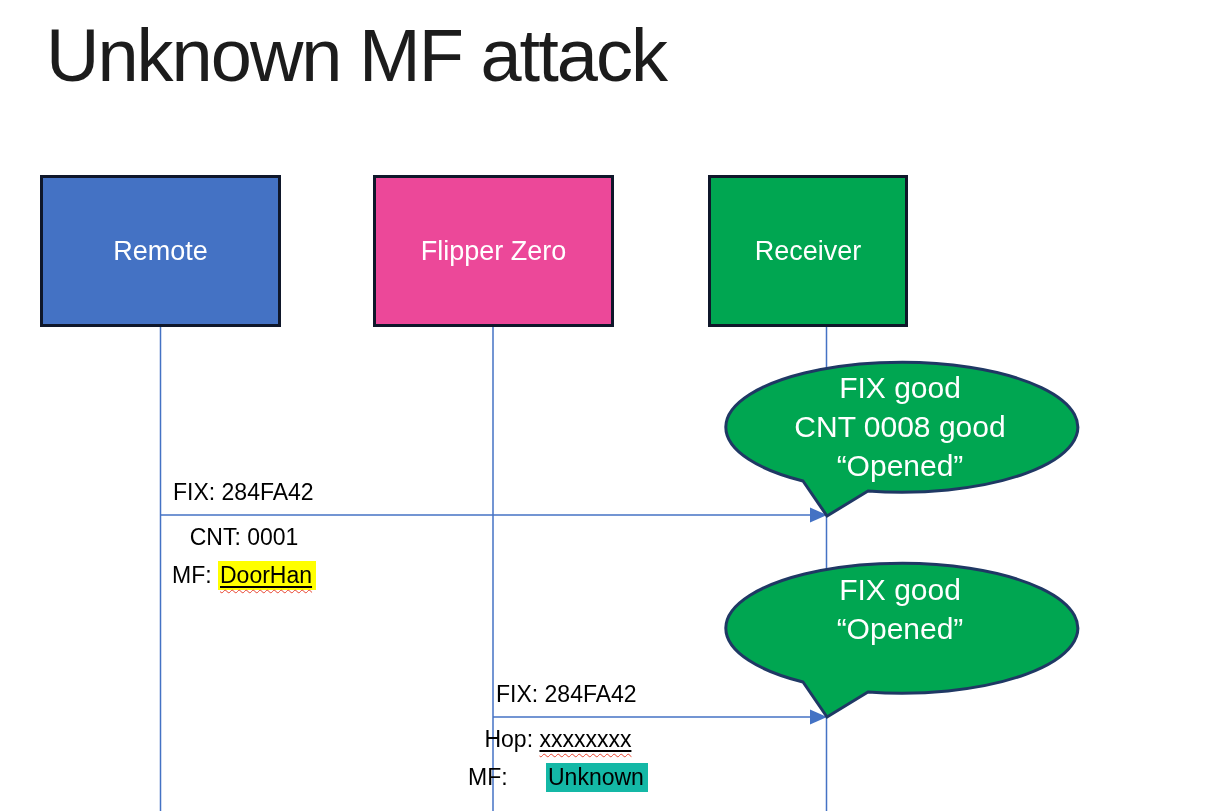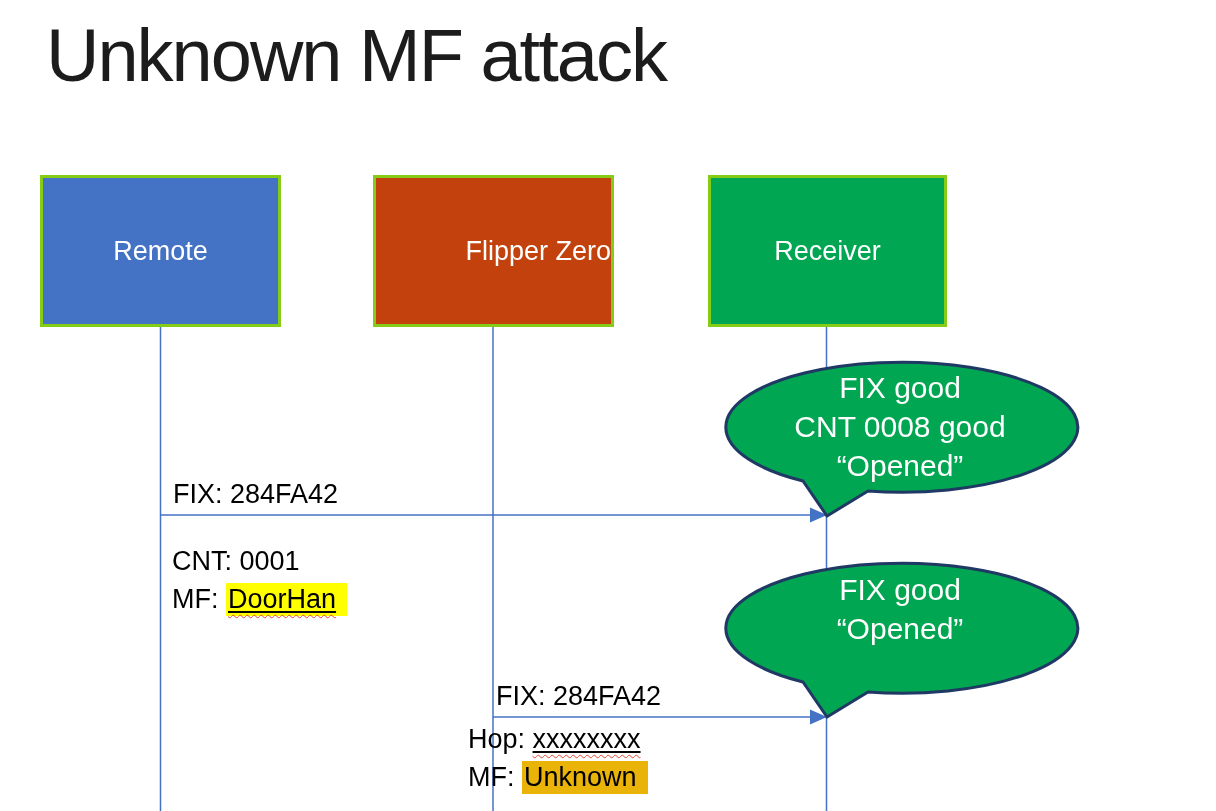--- a/index.html
+++ b/index.html
@@ -6,50 +6,50 @@
   .slide{
     position:relative;width:1216px;height:811px;background:#ffffff;
     font-family:"Liberation Sans", sans-serif;overflow:hidden;color:#000;
   }
   .title{
     position:absolute;left:46px;top:4px;font-size:74px;font-weight:300;
     letter-spacing:-2px;color:#1c1c1c;white-space:nowrap;margin-top:9px;
   }
   .actor{
     position:absolute;top:175px;height:152px;box-sizing:border-box;
-    border:3px solid #84cc16;display:flex;align-items:center;justify-content:center;
+    border:3px solid #0f172a;display:flex;align-items:center;justify-content:center;
     color:#fff;font-size:27px;
   }
   #actor-remote{left:40px;width:241px;}
   #actor-flipper{left:373px;width:241px;}
-  #actor-receiver{left:708px;width:239px;}
+  #actor-receiver{left:708px;width:200px;}
   svg.overlay{position:absolute;left:0;top:0;}
-  .msg-label{position:absolute;font-size:27px;color:#000;white-space:nowrap;}
+  .msg-label{position:absolute;font-size:23px;color:#000;white-space:nowrap;text-align:center;}
   .lines{line-height:38px;}
-  .hl{padding:1px 11px 2px 2px;}
+  .hl{padding:1px 4px 2px 2px;}
   .ul{text-decoration:underline;text-decoration-thickness:2px;text-underline-offset:3px;}
   .wavy{text-decoration:underline wavy #E8442E;text-decoration-thickness:1px;text-underline-offset:6px;}
   .callout-text{
     position:absolute;width:330px;text-align:center;color:#fff;
     font-size:30px;line-height:39px;
   }
   #callout1-text{left:735px;top:368px;}
   #callout2-text{left:735px;top:570px;}
 </style>
 </head>
 <body>
 
 <div class="slide">
 
   <div class="title">Unknown MF attack</div>
 
   <div class="actor" id="actor-remote" style="background-color: rgb(68, 114, 196);">
     <span>Remote</span>
   </div>
-  <div class="actor" id="actor-flipper" style="background-color: #c2410c; justify-content: flex-end;">
+  <div class="actor" id="actor-flipper" style="background-color: #ec4899;">
     <span>Flipper Zero</span>
   </div>
   <div class="actor" id="actor-receiver" style="background-color: rgb(0, 166, 81);">
     <span>Receiver</span>
   </div>
 
   <svg class="overlay" width="1216" height="811" viewBox="0 0 1216 811">
 
     <line x1="160.5" y1="327" x2="160.5" y2="811" stroke-width="1.5" stroke="#4472C4"></line>
     <line x1="493" y1="327" x2="493" y2="811" stroke-width="1.5" stroke="#4472C4"></line>
@@ -59,29 +59,29 @@
     <polygon points="810,507.5 827,515 810,522.5" fill="#4472C4"></polygon>
 
     <line x1="493" y1="717" x2="813" y2="717" stroke-width="1.5" stroke="#4472C4"></line>
     <polygon points="810,709.5 827,717 810,724.5" fill="#4472C4"></polygon>
 
     <path d="M 827 516 L 803 481 A 176 65 0 1 1 868 491 Z" stroke-width="3" fill="#00A651" stroke="#1F3864"></path>
     <path d="M 827 717 L 803 682 A 176 65 0 1 1 868 692 Z" stroke-width="3" fill="#00A651" stroke="#1F3864"></path>
   </svg>
 
   <div class="msg-label" id="msg1-above" style="left:173px;top:479px;">FIX: 284FA42</div>
-  <div class="msg-label lines" id="msg1-below" style="left:172px;top:542px;">
+  <div class="msg-label lines" id="msg1-below" style="left:172px;top:518px;">
     <div><span>CNT: </span><span>0001</span></div>
     <div><span>MF: </span><span class="hl ul" style="background-color: rgb(255, 255, 0);"><span class="wavy">DoorHan</span></span></div>
   </div>
 
   <div class="msg-label" id="msg2-above" style="left:496px;top:681px;">FIX: 284FA42</div>
   <div class="msg-label lines" id="msg2-below" style="left:468px;top:720px;">
     <div><span>Hop: </span><span class="ul"><span class="wavy">xxxxxxxx</span></span></div>
-    <div><span>MF: </span><span class="hl" style="background-color: #eab308;"><span>Unknown</span></span></div>
+    <div><span>MF: </span><span class="hl" style="background-color: #14b8a6; margin-left: 32px;"><span>Unknown</span></span></div>
   </div>
 
   <div class="callout-text" id="callout1-text">
     <div>FIX good</div>
     <div>CNT 0008 good</div>
     <div>“Opened”</div>
   </div>
   <div class="callout-text" id="callout2-text">
     <div>FIX good</div>
     <div>“Opened”</div>

